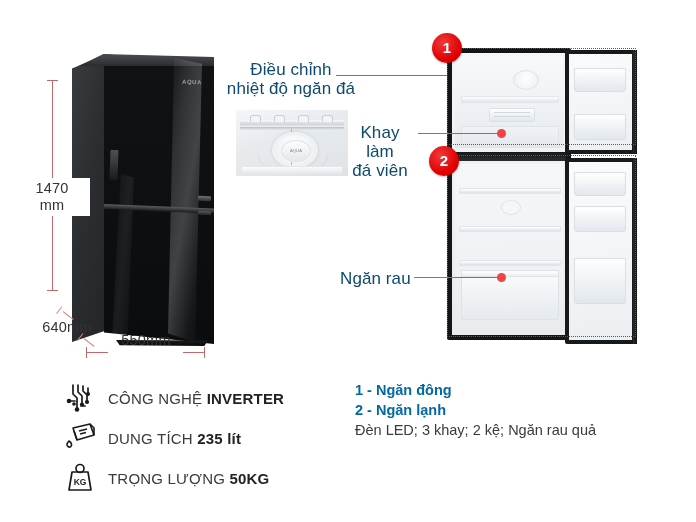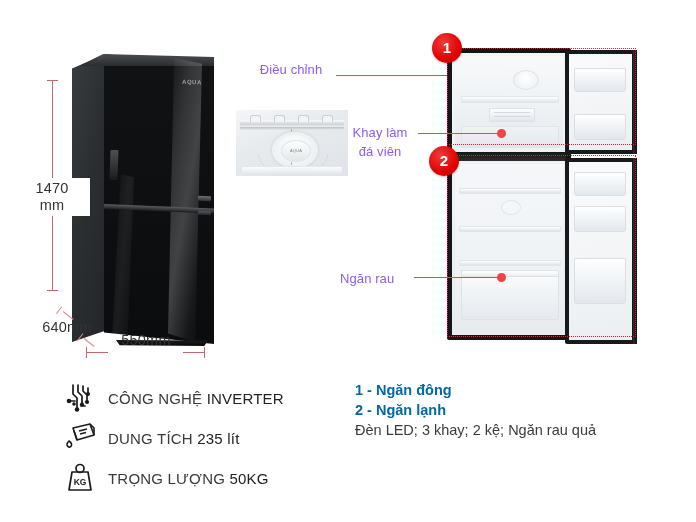--- a/index.html
+++ b/index.html
@@ -147,28 +147,28 @@
   
   .badge{position:absolute;width:30px;height:30px;border-radius:50%;
     background:radial-gradient(circle at 38% 32%,#f03a3a,#e00000 62%,#c90000 100%);
     color:#fff;font-size:15px;font-weight:bold;line-height:30px;text-align:center;
     box-shadow:0 1px 2px rgba(0,0,0,.25);z-index:6;}
 
   
   .lead-h{position:absolute;height:1px;background:#c0595c;}
   .lead-v{position:absolute;width:1px;background:#c0595c;}
   .lead-dot{position:absolute;width:9px;height:9px;border-radius:50%;background:#ef4444;}
-  .callout{position:absolute;font-size:13px;color:#8b5cf6;line-height:19px;letter-spacing:.1px;}
+  .callout{position:absolute;font-size:17px;color:#0c4a6e;line-height:19px;letter-spacing:.1px;}
 
   
   #spec-list{left:62px;top:378px;width:300px;}
   .spec-row{position:relative;height:40px;display:flex;align-items:center;}
   .spec-ico{width:46px;height:40px;position:relative;flex:0 0 46px;}
   .spec-txt{font-size:15px;color:#3a3a3a;letter-spacing:.2px;white-space:nowrap;}
-  .spec-txt b{font-weight:normal;color:#222;}
+  .spec-txt b{font-weight:bold;color:#222;}
 
   
   #legend{left:355px;top:380px;width:320px;}
   .lg-head{font-size:14.5px;font-weight:bold;color:#0369a1;line-height:20px;}
   .lg-sub{font-size:14.5px;color:#3b3b3b;line-height:20px;margin-bottom:11px;}
 </style>
 </head>
 <body>
 
 <div class="abs" id="closed-fridge">
@@ -198,21 +198,21 @@
 <div class="depth-arm" style="left:83px;top:333px;width:9px;transform:rotate(128deg);"></div>
 <div class="dim-label" id="dim-depth-label">640mm</div>
 
 <div class="dim-line-h" style="left:86px;width:22px;"></div>
 <div class="dim-tick" style="left:86px;"></div>
 <div class="dim-line-h" style="left:183px;width:22px;"></div>
 <div class="dim-tick" style="left:204px;"></div>
 <div class="dim-label" id="dim-width-label">550mm</div>
 
 <div class="callout" style="left:226px;top:60px;width:130px;text-align:center;">
-  <span>Điều chỉnh</span><br>
+  <span>Điều chỉnh</span><br><span>nhiệt độ ngăn đá</span>
 </div>
 <div class="abs" id="inset-temp">
   <div class="inset-rail"></div>
   <div class="inset-rail2"></div>
   <div class="inset-notch" style="left:14px;"></div>
   <div class="inset-notch" style="left:38px;"></div>
   <div class="inset-notch" style="left:62px;"></div>
   <div class="inset-notch" style="left:86px;"></div>
   <div class="inset-dial">
     <div class="inset-dial-in">

